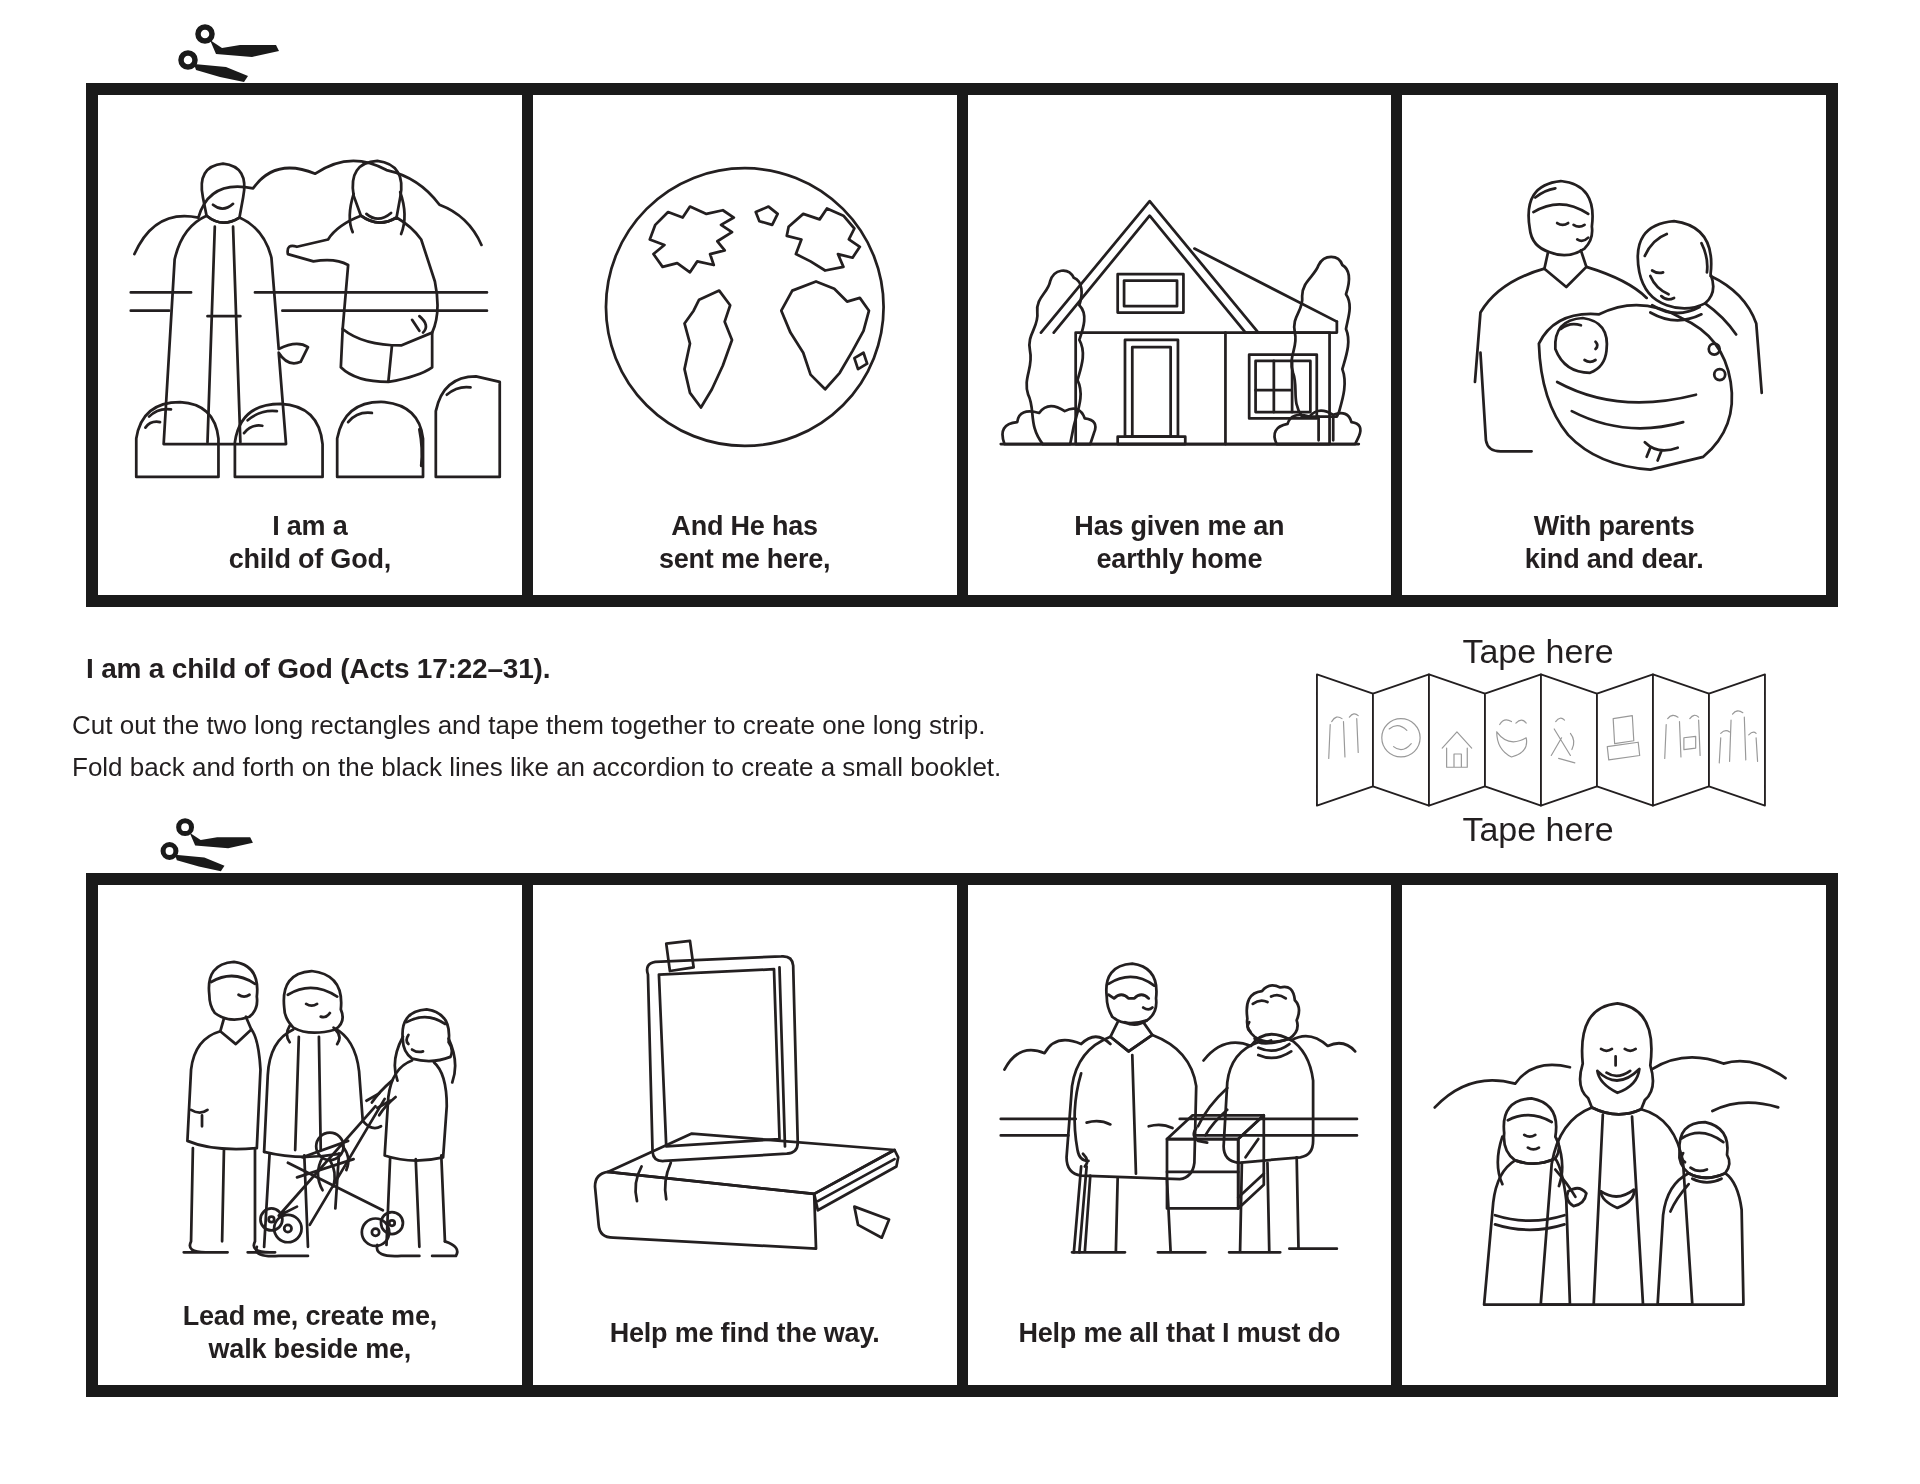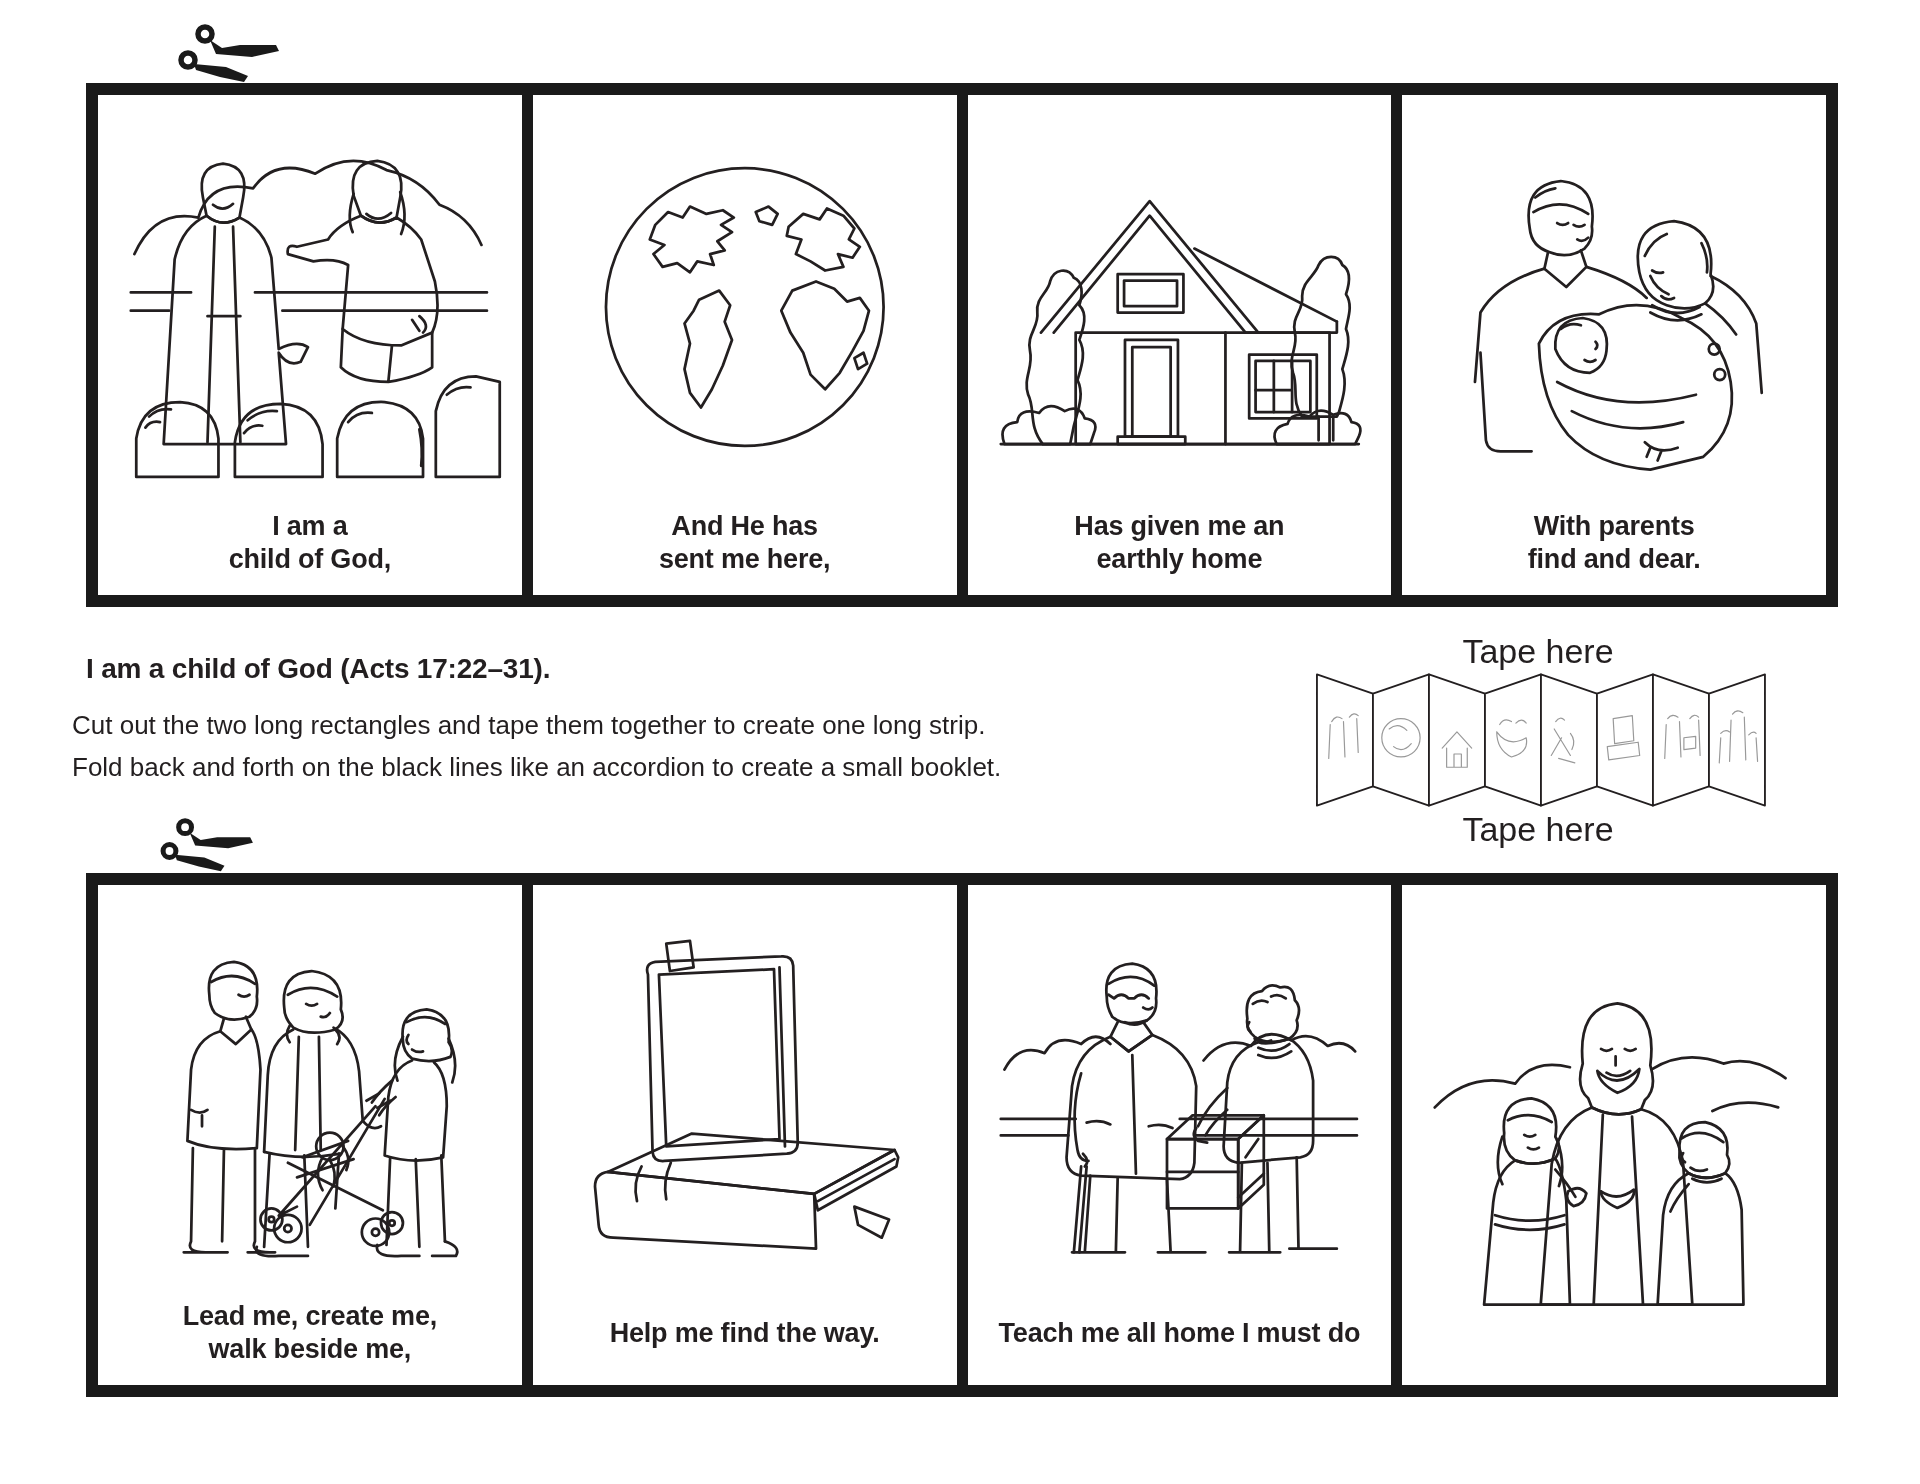--- a/index.html
+++ b/index.html
@@ -153,21 +153,21 @@
           <circle cx="326" cy="260" r="6"></circle>
           <path fill="#fff" d="M128,226 Q146,190 194,194 Q238,172 284,198 Q330,218 338,268 Q346,318 308,350 L250,364 Q192,360 160,326 Q130,290 128,226 Z"></path>
           <path fill="#fff" d="M146,232 Q144,200 176,198 Q206,202 202,234 Q200,252 184,258 Q156,258 146,232 Z"></path>
           <path d="M152,210 Q162,202 174,206 M190,224 Q194,228 190,232 M178,244 Q184,248 190,244"></path>
           <path d="M148,268 Q214,304 300,282 M164,300 Q222,330 286,312"></path>
           <path d="M244,334 Q258,348 280,340 M250,340 L246,350 M262,344 L258,354"></path>
         </svg>
       </div>
       <div class="caption">
         <span>With parents</span>
-        <span>find and dear.</span>
+        <span>kind and dear.</span>
       </div>
     </div>
   </div>
 
   <h1 class="heading">I am a child of God (Acts 17:22–31).</h1>
   <div class="body-copy">
     <div>Cut out the two long rectangles and tape them together to create one long strip.</div>
     <div>Fold back and forth on the black lines like an accordion to create a small booklet.</div>
   </div>
 
@@ -295,21 +295,21 @@
           <path d="M262,176 Q240,196 230,218 M262,200 Q246,214 238,228"></path>
           <path d="M278,258 L276,356 M306,258 L308,356 M338,252 L340,352 M264,356 H320 M330,352 H382"></path>
           <path fill="#fff" d="M196,232 L224,206 L302,206 L274,232 Z"></path>
           <path fill="#fff" d="M274,232 L302,206 L302,282 L274,308 Z"></path>
           <rect x="196" y="232" width="78" height="76" fill="#fff"></rect>
           <path d="M196,268 H274 M274,296 L302,270 M282,252 L296,232"></path>
           <path d="M228,220 Q222,228 230,234 L240,236"></path>
         </svg>
       </div>
       <div class="caption">
-        <span>Teach me all home I must do</span>
+        <span>Help me all that I must do</span>
 
       </div>
     </div>
 
     <div class="panel">
       <div class="art">
         <svg class="line-art" viewBox="0 0 420 372" preserveAspectRatio="xMidYMid meet">
           <path d="M14,148 Q52,108 102,122 Q122,94 162,104 M252,106 Q288,84 330,100 Q362,90 398,116 M318,152 Q350,136 390,148"></path>
           <path fill="#fff" d="M186,148 Q150,162 142,210 L130,364 L296,364 L286,210 Q278,160 240,150 Q214,162 186,148 Z"></path>
           <path fill="#fff" d="M176,100 Q170,38 214,34 Q258,40 250,102 Q258,128 244,140 L240,150 Q214,162 186,148 L182,138 Q168,126 176,100 Z"></path>

